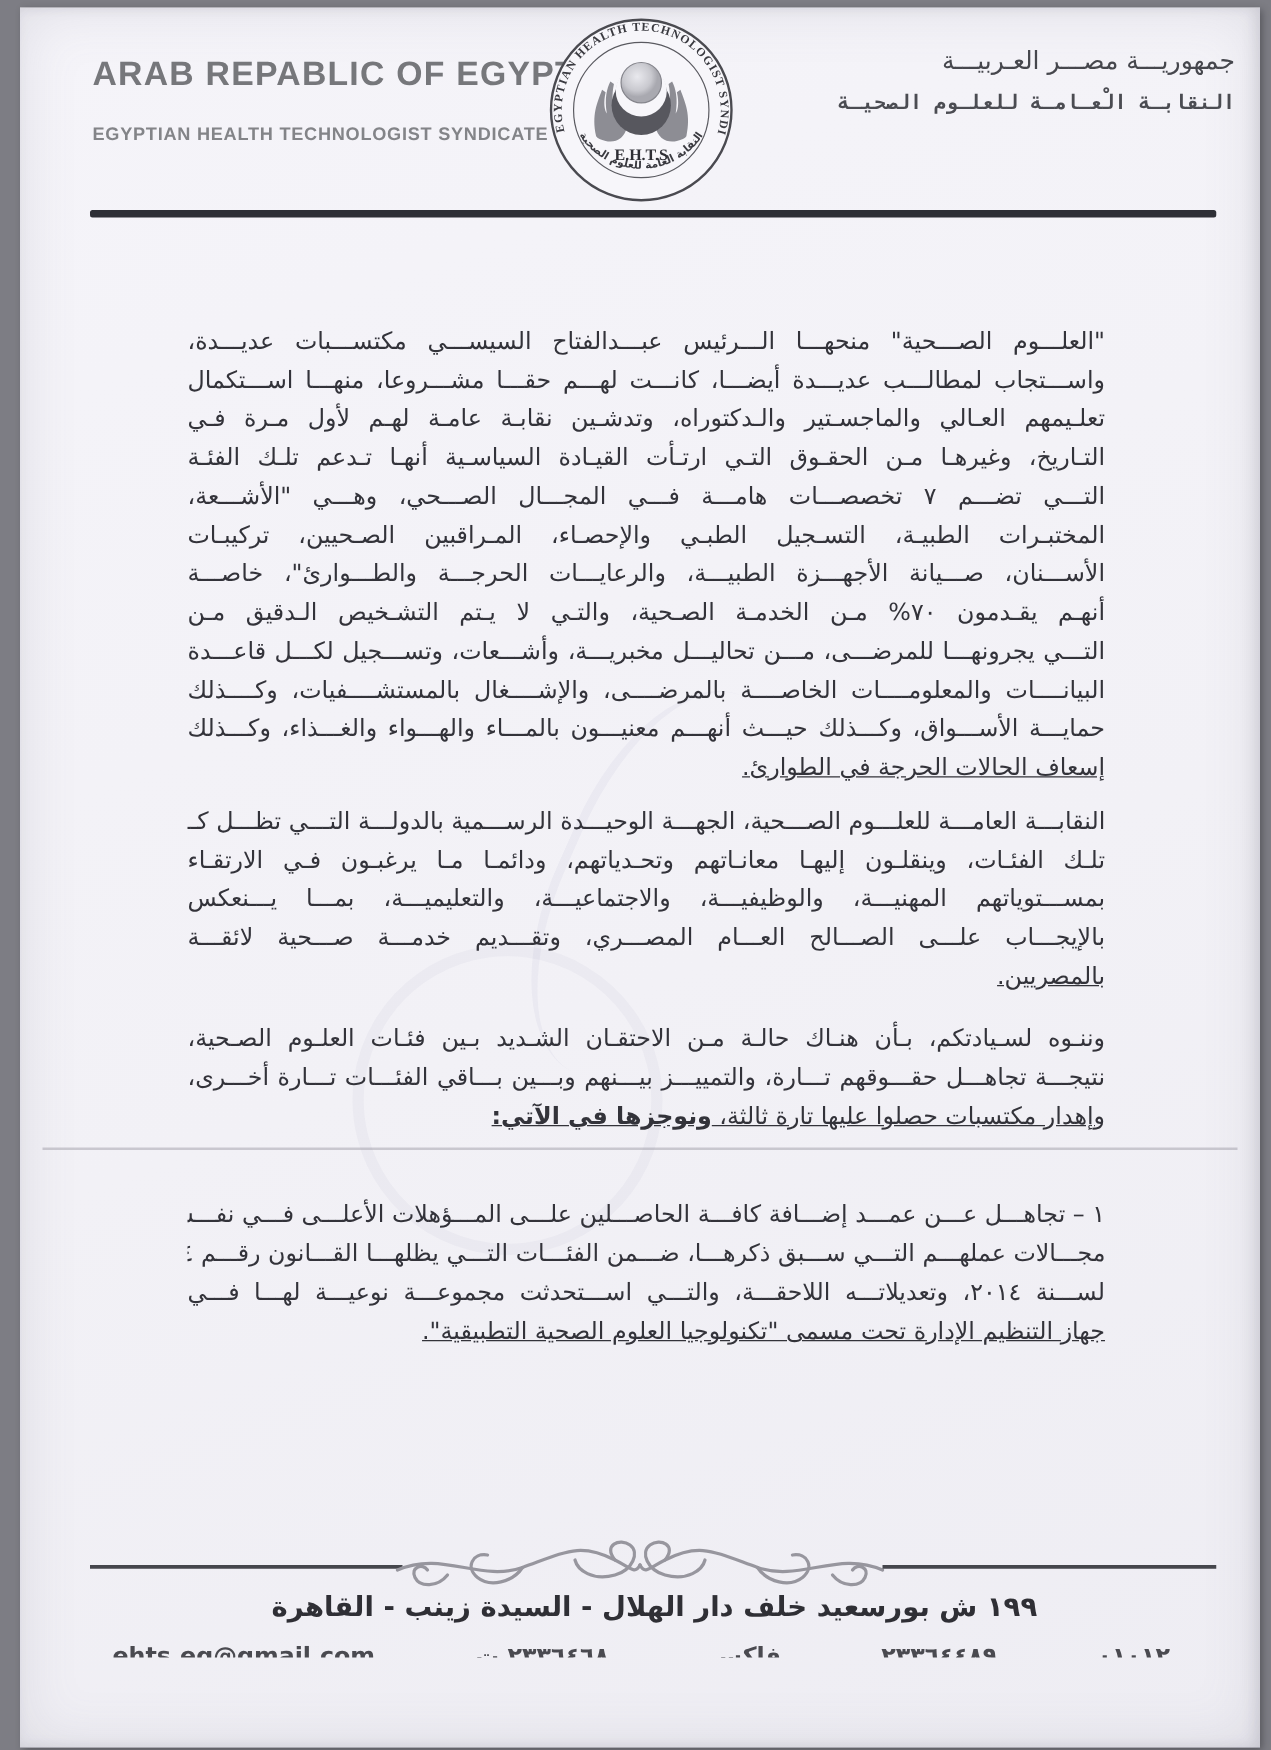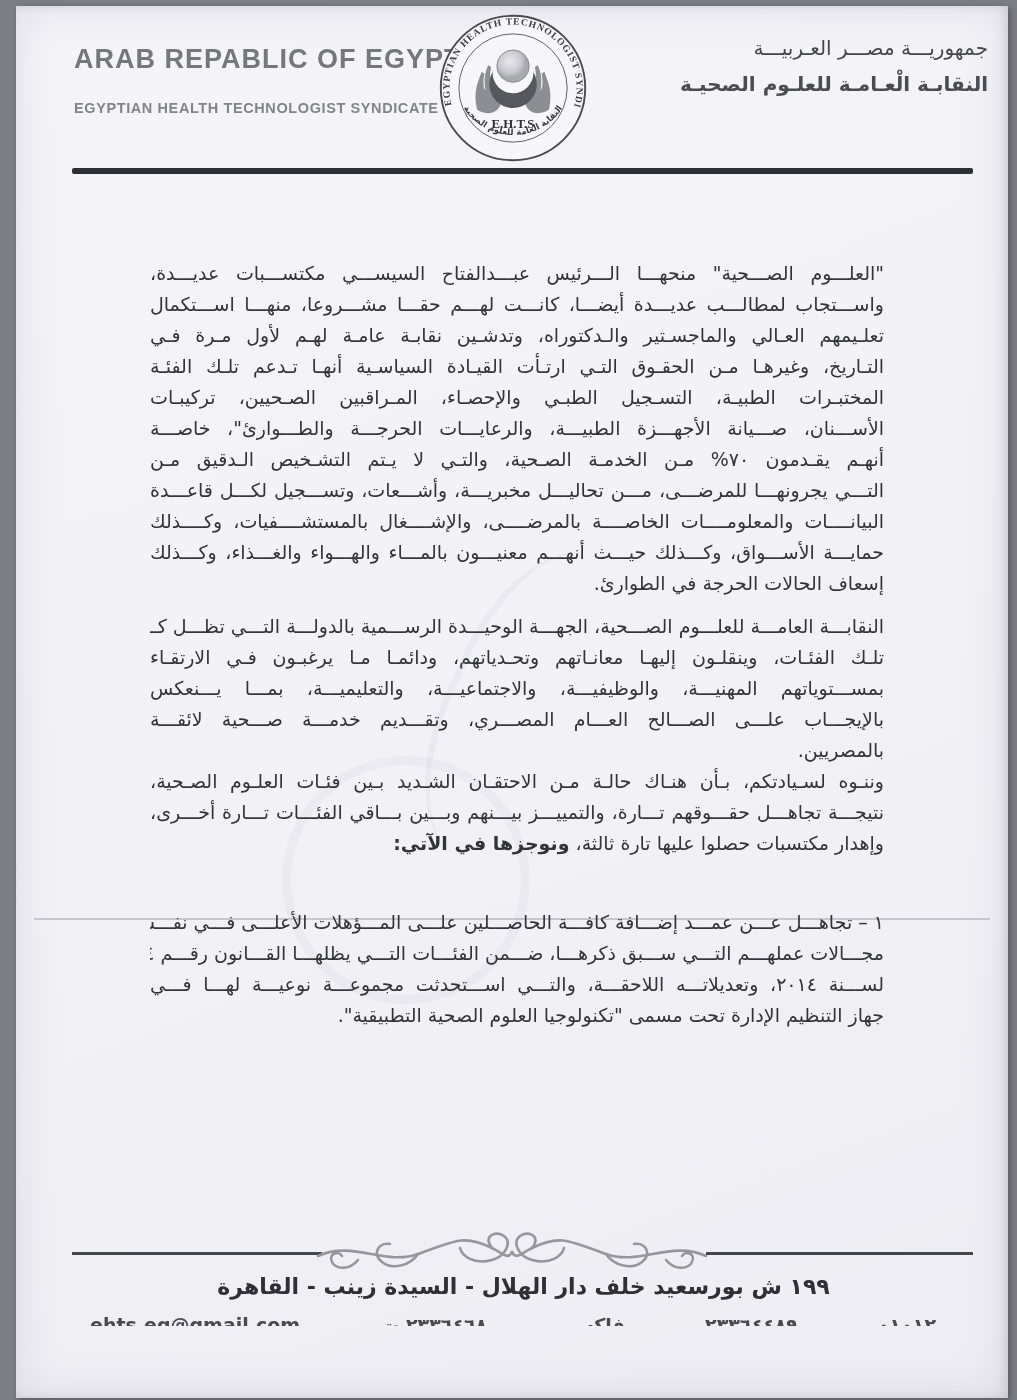--- a/index.html
+++ b/index.html
@@ -8,31 +8,31 @@
     position:absolute;left:16px;top:6px;width:992px;height:1392px;
     background:linear-gradient(160deg,#f5f4f9 0%,#f2f1f6 55%,#eeedf3 100%);
     box-shadow:inset 0 0 46px rgba(110,110,130,.16), inset -4px 0 10px rgba(100,100,115,.18), 2px 2px 6px rgba(40,40,45,.45);
   }
   
   .hdr-en{position:absolute;left:58px;top:38px;color:#797a7e;font-family:"Liberation Sans",sans-serif;}
   .hdr-en .t1{font-size:27px;font-weight:bold;letter-spacing:1px;color:#76777b;}
   .hdr-en .t2{font-size:14.5px;font-weight:bold;letter-spacing:.6px;margin-top:25px;color:#838488;}
   .hdr-ar{position:absolute;right:20px;top:30px;direction:rtl;text-align:right;color:#46474d;}
   .hdr-ar .a1{font-size:20px;font-weight:normal;}
-  .hdr-ar .a2{font-size:20px;font-weight:bold;margin-top:12px;color:#4b4c52;}
+  .hdr-ar .a2{font-size:16px;font-weight:bold;margin-top:12px;color:#4b4c52;font-family:Liberation Mono, monospace;}
   .logo{position:absolute;left:421px;top:6px;width:152px;height:152px;}
   .rule{position:absolute;left:56px;top:162px;width:901px;height:6px;background:#2e2f36;border-radius:2px;}
   
   .letter-body{position:absolute;left:134px;top:252px;width:734px;direction:rtl;color:#33333a;font-size:19px;line-height:31px;}
   .para{margin:0;}
   .para:nth-child(2){margin-top:12px;}
-  .para:nth-child(3){margin-top:0;}
+  .para:nth-child(3){margin-top:19px;}
   .para:nth-child(4){margin-top:48px;}
   .line{white-space:nowrap;overflow:hidden;text-align:justify;text-align-last:justify;}
-  .line.last{text-align-last:right;}
+  .line.last{text-align-last:right;text-decoration:underline;}
   .line b{font-weight:bold;}
   .fold-line{position:absolute;left:18px;top:912px;width:956px;height:2px;background:rgba(150,148,160,.45);}
   .ghost-stamp{position:absolute;left:266px;top:750px;width:230px;height:230px;border:9px solid rgba(95,95,150,.045);border-radius:50%;transform:rotate(-14deg);}
   .ghost-mark{position:absolute;left:430px;top:540px;width:170px;height:330px;border-left:7px solid rgba(100,100,155,.05);border-radius:45%;transform:rotate(24deg);}
   
   .div-line{position:absolute;top:1246px;height:3px;background:#45464c;}
   .div-line.l{left:56px;width:250px;}
   .div-line.r{left:690px;width:267px;}
   .flourish{position:absolute;left:298px;top:1220px;width:396px;height:52px;}
   .address{position:absolute;left:0;right:0;top:1268px;text-align:center;direction:rtl;font-size:22px;font-weight:bold;color:#2f2f35;padding-left:23px;}
@@ -94,20 +94,21 @@
   <div class="ghost-mark"></div>
   <div class="ghost-stamp"></div>
   <div class="fold-line"></div>
 
   <div class="letter-body">
       <div class="para">
         <div class="line">"العلـــوم الصـــحية" منحهـــا الـــرئيس عبـــدالفتاح السيســـي مكتســـبات عديـــدة،</div>
         <div class="line">واســـتجاب لمطالـــب عديـــدة أيضـــا، كانـــت لهـــم حقـــا مشـــروعا، منهـــا اســـتكمال</div>
         <div class="line">تعلـيمهم العـالي والماجسـتير والـدكتوراه، وتدشـين نقابـة عامـة لهـم لأول مـرة فـي</div>
         <div class="line">التـاريخ، وغيرهـا مـن الحقـوق التـي ارتـأت القيـادة السياسـية أنهـا تـدعم تلـك الفئـة</div>
+        <div class="line">التـــي تضـــم ٧ تخصصـــات هامـــة فـــي المجـــال الصـــحي، وهـــي "الأشـــعة،</div>
         <div class="line">المختبـرات الطبيـة، التسـجيل الطبـي والإحصـاء، المـراقبين الصـحيين، تركيبـات</div>
         <div class="line">الأســـنان، صـــيانة الأجهـــزة الطبيـــة، والرعايـــات الحرجـــة والطـــوارئ"، خاصـــة</div>
         <div class="line">أنهـم يقـدمون ٧٠% مـن الخدمـة الصـحية، والتـي لا يـتم التشـخيص الـدقيق مـن</div>
         <div class="line">التـــي يجرونهـــا للمرضـــى، مـــن تحاليـــل مخبريـــة، وأشـــعات، وتســـجيل لكـــل قاعـــدة</div>
         <div class="line">البيانــــات والمعلومــــات الخاصــــة بالمرضــــى، والإشــــغال بالمستشــــفيات، وكــــذلك</div>
         <div class="line">حمايـــة الأســـواق، وكـــذلك حيـــث أنهـــم معنيـــون بالمـــاء والهـــواء والغـــذاء، وكـــذلك</div>
         <div class="line last">إسعاف الحالات الحرجة في الطوارئ.</div>
       </div>
       <div class="para">
         <div class="line">النقابـــة العامـــة للعلـــوم الصـــحية، الجهـــة الوحيـــدة الرســـمية بالدولـــة التـــي تظـــل كـــل</div>

